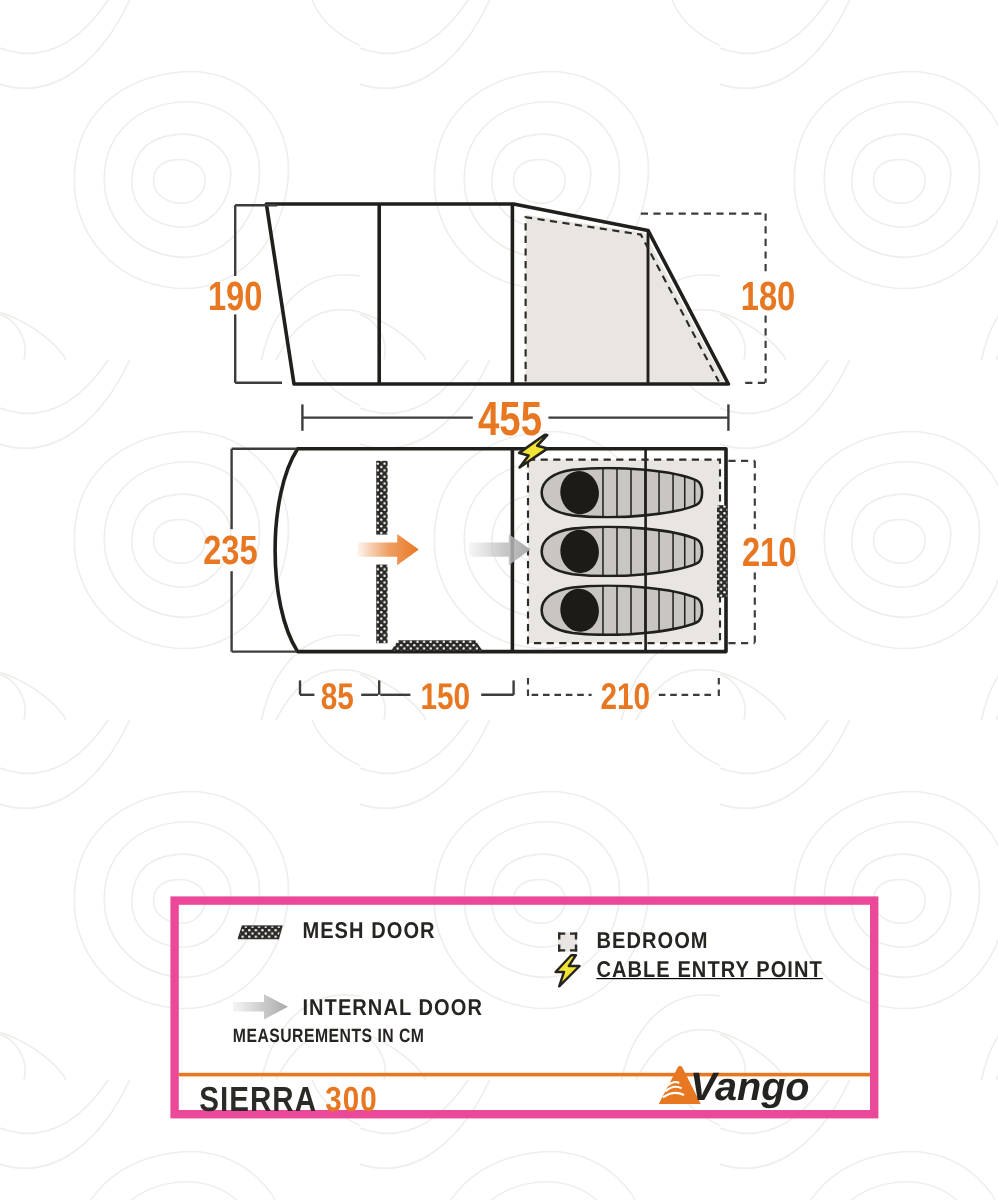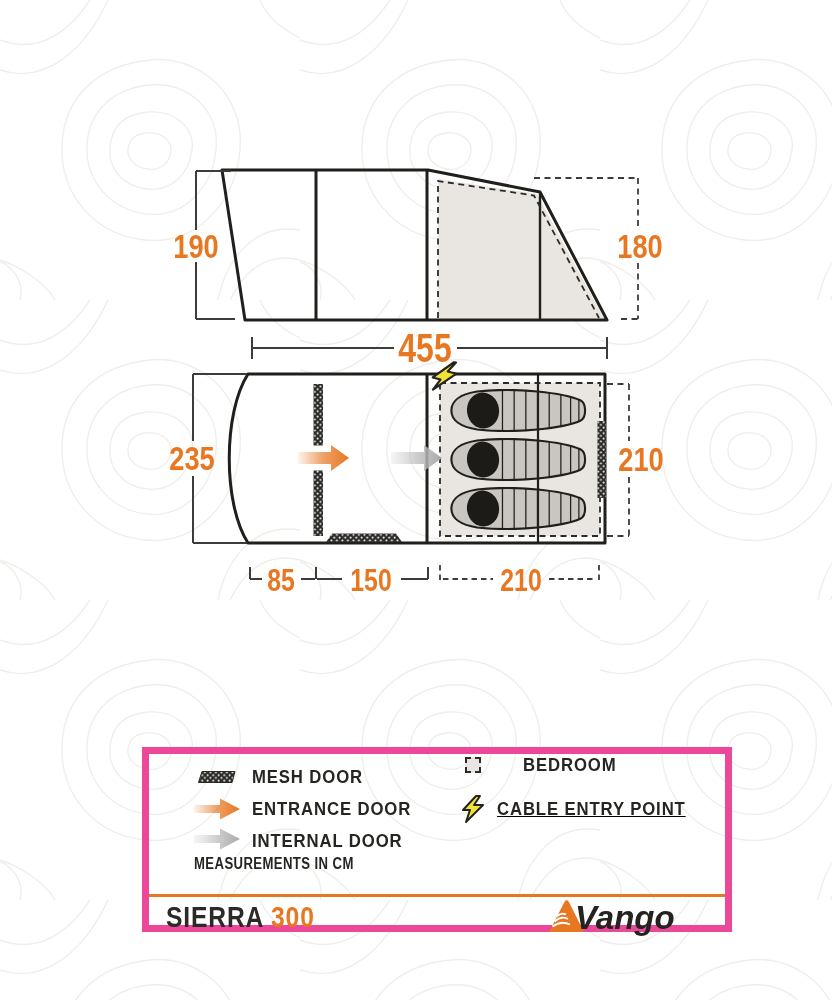--- a/index.html
+++ b/index.html
@@ -29,21 +29,21 @@
   }
   .bedroom-swatch{
     width:16px;height:16px;box-sizing:border-box;background:#e9e6e2;border:2px dashed #2c2b28;
   }
   .footer-title{
     position:absolute;left:17px;top:147px;font-weight:bold;font-size:29px;letter-spacing:1px;
     white-space:nowrap;transform:scaleX(0.85);transform-origin:left center;
   }
   .footer-title .model{color:#2b2a27;}
   .footer-title .size{color:#E87722;margin-left:8px;}
-  .vango-logo{position:absolute;right:26px;top:144px;text-align:center;}
+  .vango-logo{position:absolute;right:26px;top:132px;text-align:center;}
 </style>
 </head>
 <body>
 
 <svg width="0" height="0" style="position:absolute" aria-hidden="true">
   <defs>
     <pattern id="mesh" width="5.5" height="5.5" patternUnits="userSpaceOnUse">
       <rect width="5.5" height="5.5" fill="#2b2a26"></rect>
       <circle cx="1.4" cy="1.4" r="1" fill="#ffffff"></circle>
       <circle cx="4.2" cy="4.2" r="1" fill="#ffffff"></circle>
@@ -214,41 +214,33 @@
 
   <div class="lrow" style="left:45px;top:12px;height:22px;">
     <span class="icon-cell w46">
       <svg width="38" height="12" viewBox="0 0 38 12">
         <path d="M4,0.5 L37,0.5 L34,11.5 L0.5,11.5 Z" fill="url(#mesh)" stroke="#2b2a26" stroke-width="1"></path>
       </svg>
     </span>
     <span class="legend-label">MESH DOOR</span>
   </div>
 
-  <div class="lrow" style="left:45px;top:42px;height:26px;">
-    <span class="icon-cell w46">
-      <svg width="46" height="26" viewBox="0 0 46 26">
-        <path d="M0,9 H26 V2.5 L46,13 L26,23.5 V17 H0 Z" fill="url(#gO)"></path>
-      </svg>
-    </span>
-    <span class="legend-label">ENTRANCE DOOR</span>
-  </div>
 
   <div class="lrow" style="left:45px;top:72px;height:26px;align-items:flex-end;">
     <span class="icon-cell w46">
       <svg width="46" height="26" viewBox="0 0 46 26">
         <path d="M0,9 H26 V2.5 L46,13 L26,23.5 V17 H0 Z" fill="url(#gG)"></path>
       </svg>
     </span>
     <span class="legend-label">INTERNAL DOOR</span>
   </div>
 
   <div class="legend-note">MEASUREMENTS IN CM</div>
 
-  <div class="lrow" style="left:312px;top:0;height:22px;gap:26px;">
+  <div class="lrow" style="left:312px;top:20px;height:22px;">
     <span class="icon-cell w24">
       <span class="bedroom-swatch"></span>
     </span>
     <span class="legend-label">BEDROOM</span>
   </div>
 
   <div class="lrow" style="left:312px;top:40px;height:30px;text-decoration:underline;">
     <span class="icon-cell w24">
       <svg width="24" height="30" viewBox="0 0 24 30">
         <path d="M15,2 L2,16 L9,16 L5,28 L22,11 L13,11 L19,2 Z" fill="#f2e435" stroke="#24231f" stroke-width="2" stroke-linejoin="round"></path>

